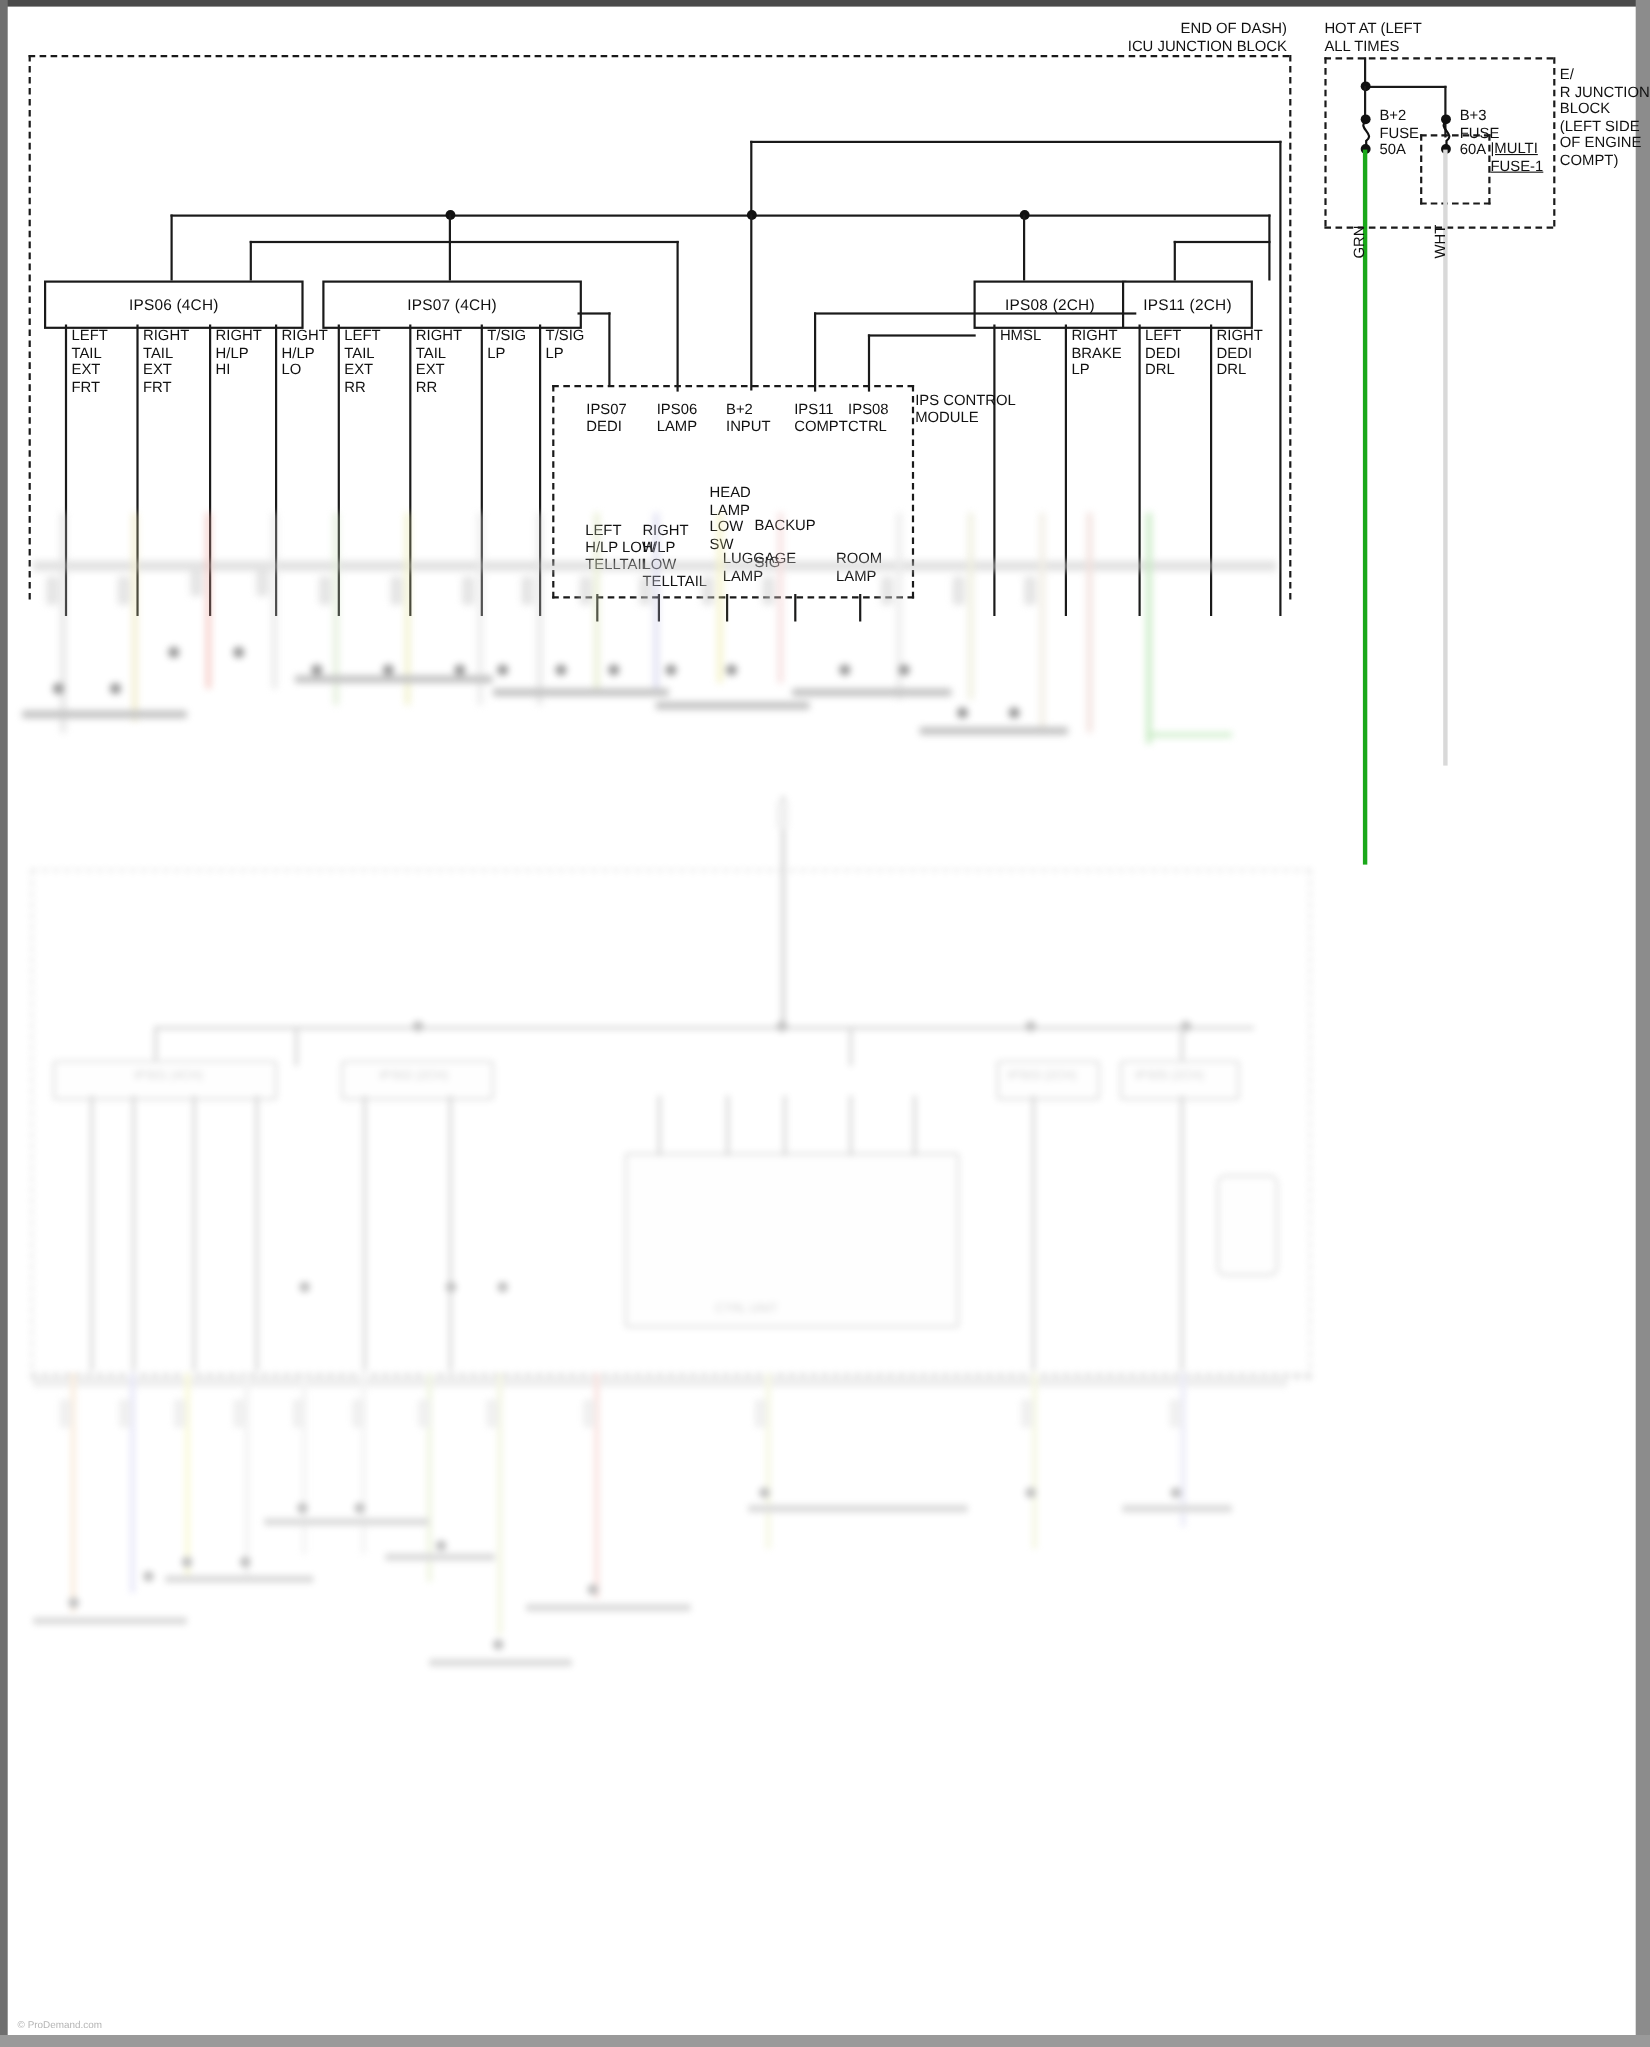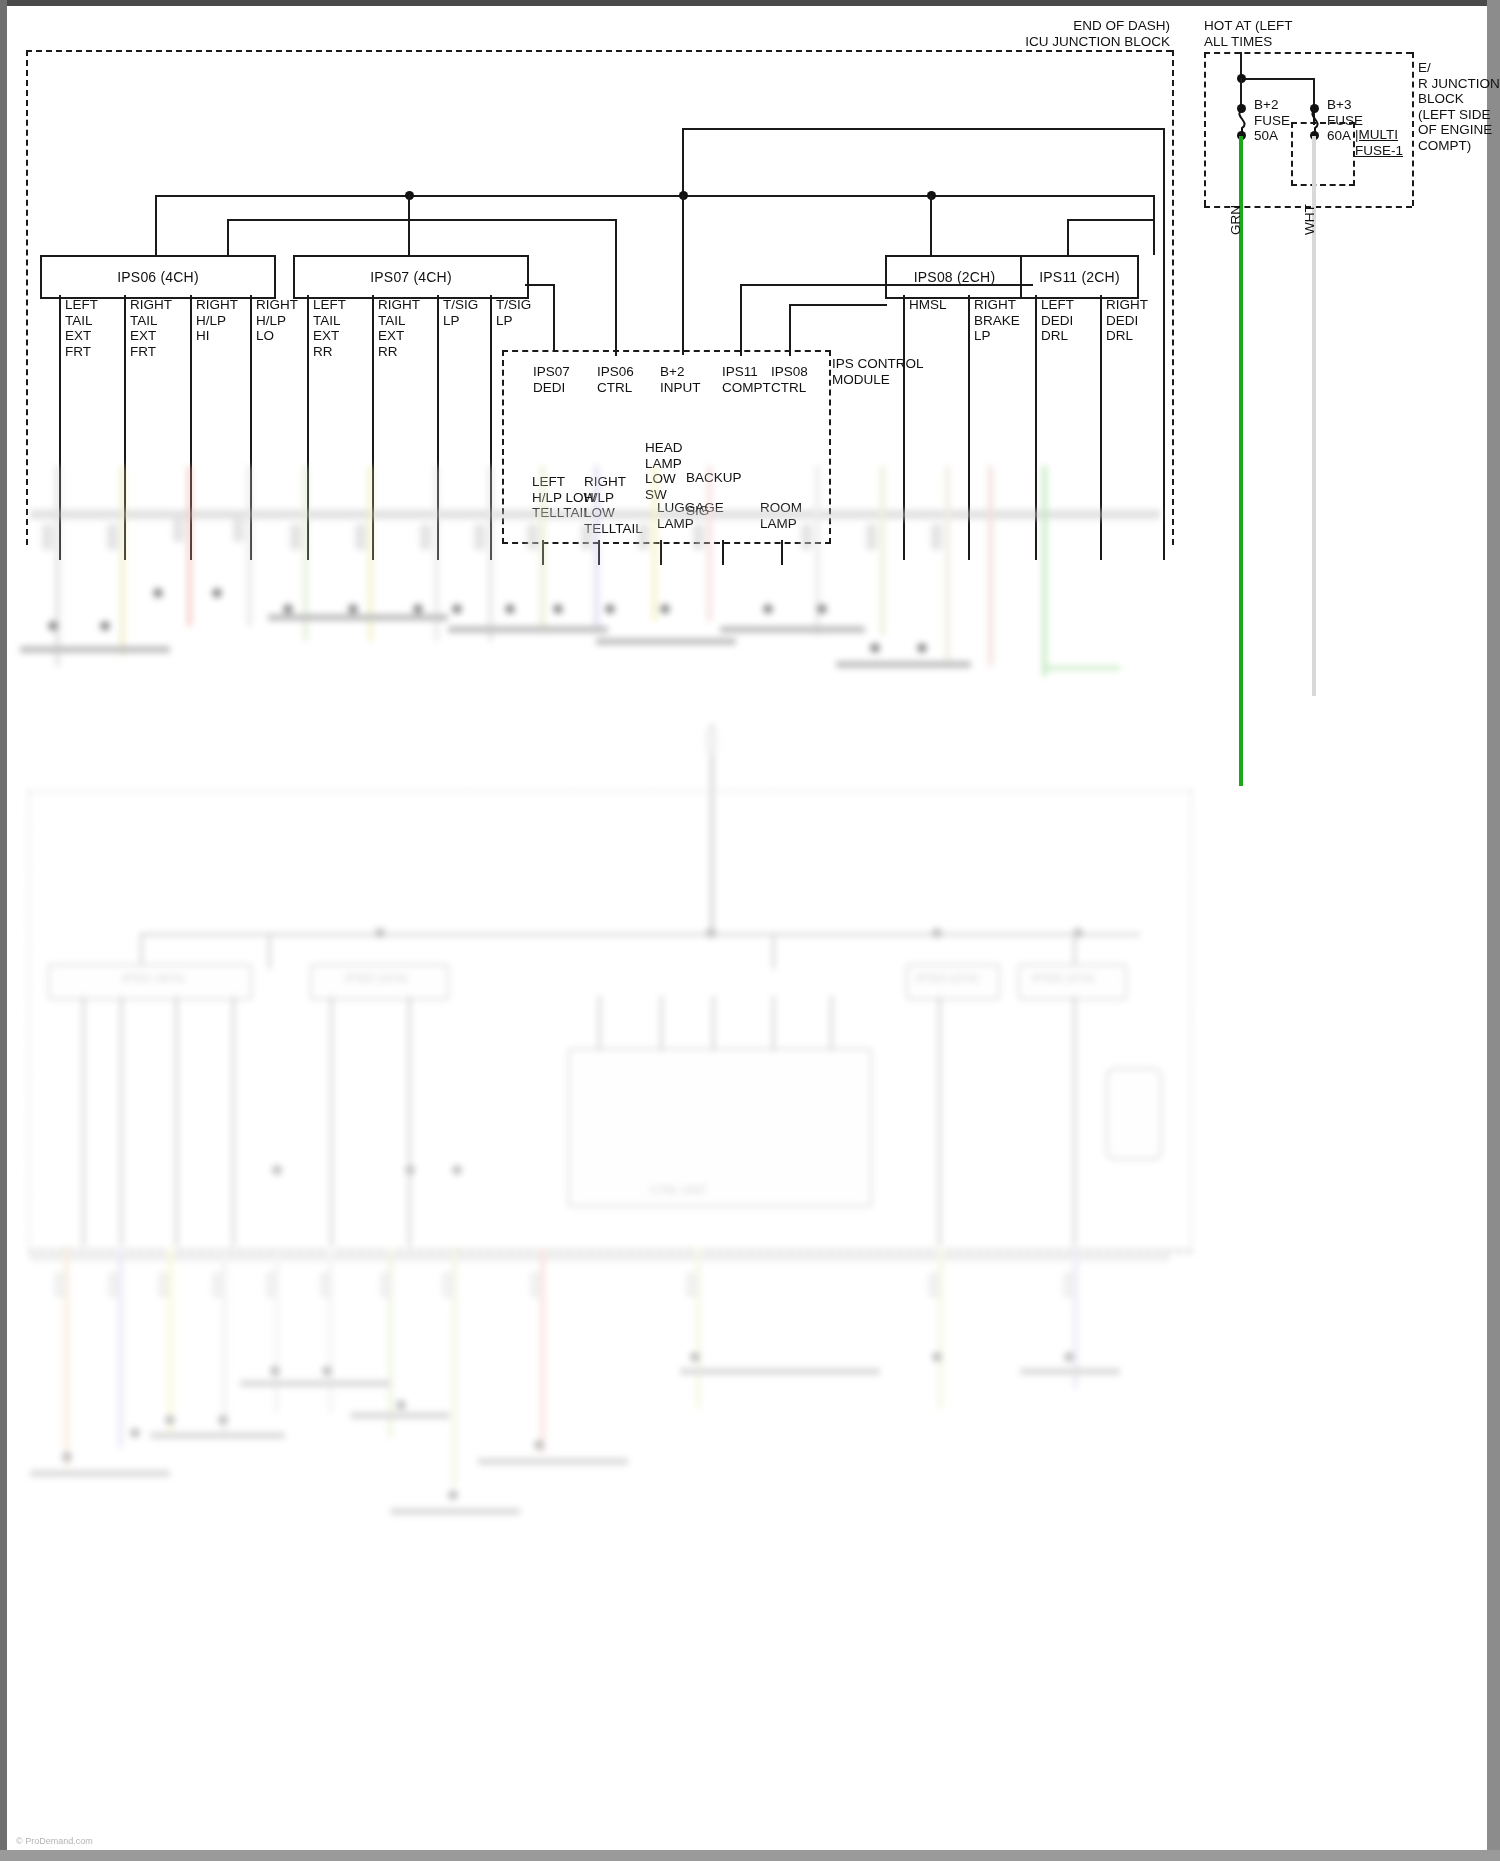--- a/index.html
+++ b/index.html
@@ -223,21 +223,21 @@
   <div class="lbl" style="left:832px;top:356px;">IPS CONTROL
 MODULE</div>
 
   <div class="ln lnv" style="left:553px;top:284px;height:66px;"></div>
   <div class="ln lnh" style="left:525px;top:284px;width:30px;"></div>
   <div class="lbl" style="left:533px;top:364px;">IPS07
 DEDI</div>
 
   <div class="ln lnv" style="left:615px;top:356px;height:0px;"></div>
   <div class="lbl" style="left:597px;top:364px;">IPS06
-CTRL</div>
+LAMP</div>
 
   <div class="ln lnv" style="left:682px;top:195px;height:160px;"></div>
   <div class="lbl" style="left:660px;top:364px;">B+2
 INPUT</div>
 
   <div class="ln lnv" style="left:740px;top:284px;height:72px;"></div>
   <div class="ln lnh" style="left:740px;top:284px;width:293px;"></div>
   <div class="lbl" style="left:722px;top:364px;">IPS11
 COMPT</div>
 

